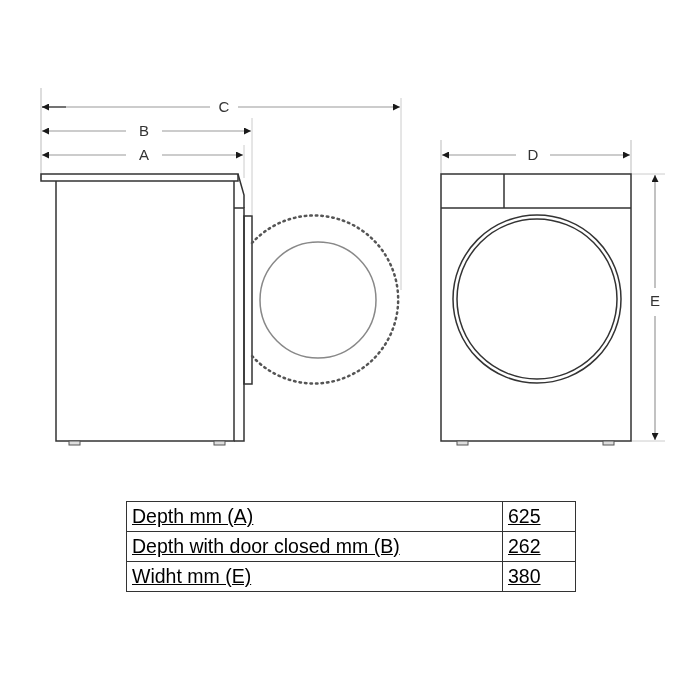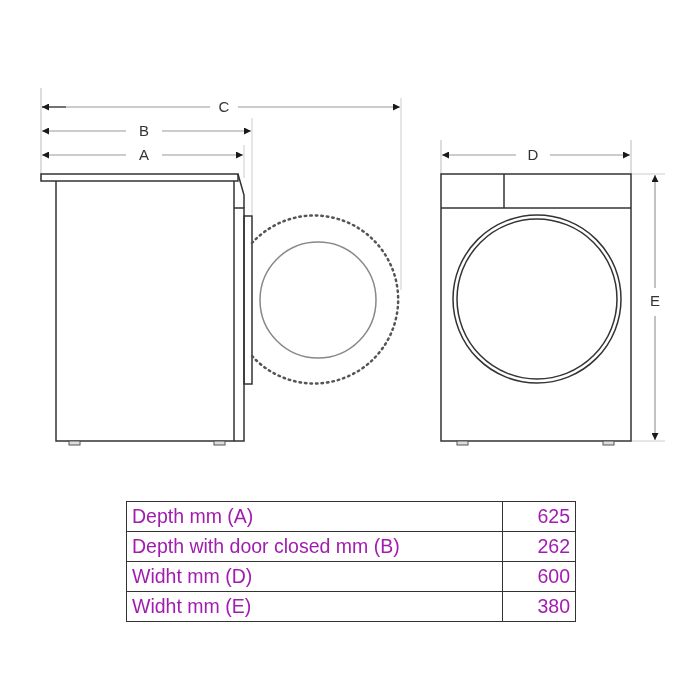--- a/index.html
+++ b/index.html
@@ -1,24 +1,24 @@
 <!DOCTYPE html>
 <html><head>
   <meta charset="utf-8">
   <style>
     html, body { margin:0; padding:0; background:#ffffff; }
     body { width:700px; height:700px; position:relative; overflow:hidden;
            font-family:"Liberation Sans", sans-serif; color:#1a1a1a; }
     #diagram { position:absolute; left:0; top:0; width:700px; height:480px; }
     .dim-label { font-family:"Liberation Sans", sans-serif; font-size:15px; fill:#333; }
     #spec-table { position:absolute; left:126px; top:501px; border-collapse:collapse;
-                  font-family:"Liberation Sans", sans-serif; font-size:19.5px; color:#a21caf; }
+                  font-family:"Liberation Sans", sans-serif; font-size:19.5px; color:#000000;text-decoration:underline; }
     #spec-table td { border:1.5px solid #333; height:29px; padding:0 5px; line-height:29px; white-space:nowrap; }
     #spec-table td.lbl { width:365px; text-align:left; }
-    #spec-table td.val { width:62px; text-align:right; }
+    #spec-table td.val { width:62px; text-align:left; }
   </style>
 </head>
 <body>
 
 <svg id="diagram" viewBox="0 0 700 480" xmlns="http://www.w3.org/2000/svg">
   <defs>
     <marker id="arr" viewBox="0 0 10 10" refX="10" refY="5" markerWidth="10" markerHeight="7" orient="auto-start-reverse" markerUnits="userSpaceOnUse">
       <path d="M0,0 L10,5 L0,10 z" fill="#1a1a1a"></path>
     </marker>
   </defs>
@@ -101,21 +101,17 @@
   <tbody>
     <tr>
       <td class="lbl">Depth mm (A)</td>
       <td class="val">625</td>
     </tr>
     <tr>
       <td class="lbl">Depth with door closed mm (B)</td>
       <td class="val">262</td>
     </tr>
     <tr>
-      <td class="lbl">Widht mm (D)</td>
-      <td class="val">600</td>
-    </tr>
-    <tr>
       <td class="lbl">Widht mm (E)</td>
       <td class="val">380</td>
     </tr>
   </tbody>
 </table>
 
 </body></html>

